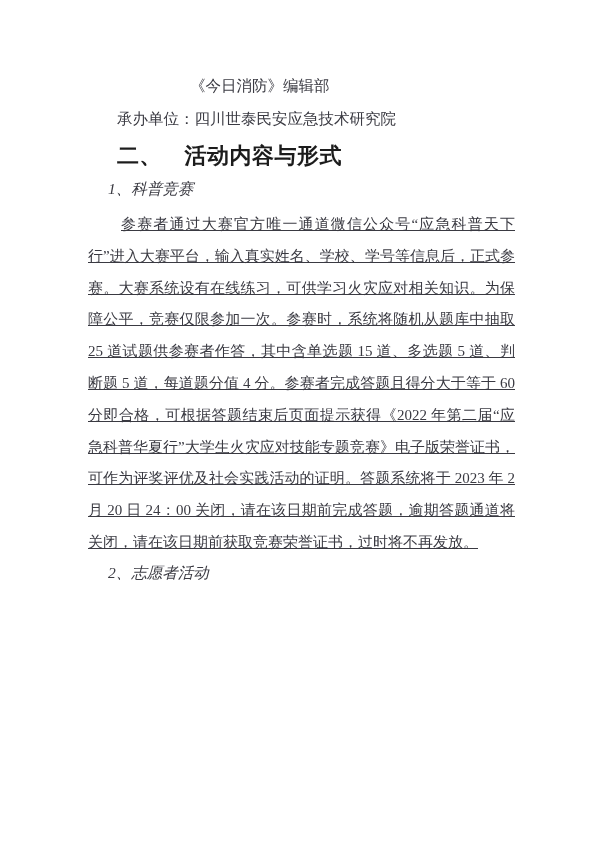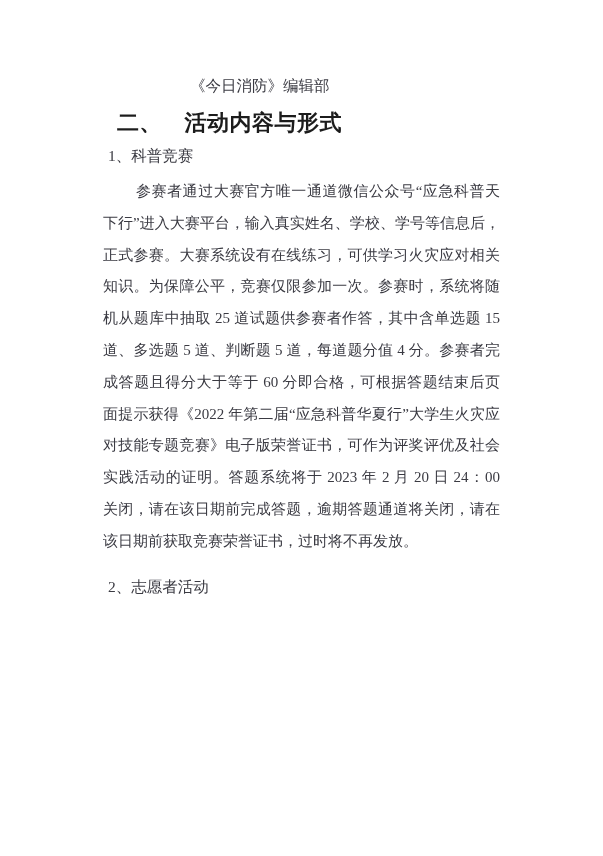--- a/index.html
+++ b/index.html
@@ -38,40 +38,43 @@
     line-height: 33px;
     color: #1c1c1c;
     letter-spacing: 0.5px;
   }
   .sub-title {
     margin: 0;
     padding-left: 20px;
     font-size: 15.5px;
     font-weight: 400;
     line-height: 33px;
+    font-style: italic;
   }
   .sub-title.tight { line-height: 27px; }
   .para {
-    margin: 15px;
+    margin: 0;
     font-size: 15px;
     text-align: justify;
     text-justify: inter-character;
     text-indent: 33px;
+    text-decoration: underline;
   }
   .para.first { line-height: 31.8px; margin-top: 4px; }
   .para.second { line-height: 27.2px; margin-top: 2px; }
 </style>
 </head>
 <body>
 
 <div class="page">
   <div class="content">
 
     <p class="org-line indent-deep">《今日消防》编辑部</p>
 
+    <p class="org-line indent">承办单位：四川世泰民安应急技术研究院</p>
 
 
     <h2 class="section-title">二、　活动内容与形式</h2>
 
     <h3 class="sub-title">1、科普竞赛</h3>
 
     <p class="para first">参赛者通过大赛官方唯一通道微信公众号“应急科普天下行”进入大赛平台，输入真实姓名、学校、学号等信息后，正式参赛。大赛系统设有在线练习，可供学习火灾应对相关知识。为保障公平，竞赛仅限参加一次。参赛时，系统将随机从题库中抽取 25 道试题供参赛者作答，其中含单选题 15 道、多选题 5 道、判断题 5 道，每道题分值 4 分。参赛者完成答题且得分大于等于 60 分即合格，可根据答题结束后页面提示获得《2022 年第二届“应急科普华夏行”大学生火灾应对技能专题竞赛》电子版荣誉证书，可作为评奖评优及社会实践活动的证明。答题系统将于 2023 年 2 月 20 日 24：00 关闭，请在该日期前完成答题，逾期答题通道将关闭，请在该日期前获取竞赛荣誉证书，过时将不再发放。</p>
 
     <h3 class="sub-title tight">2、志愿者活动</h3>
 

